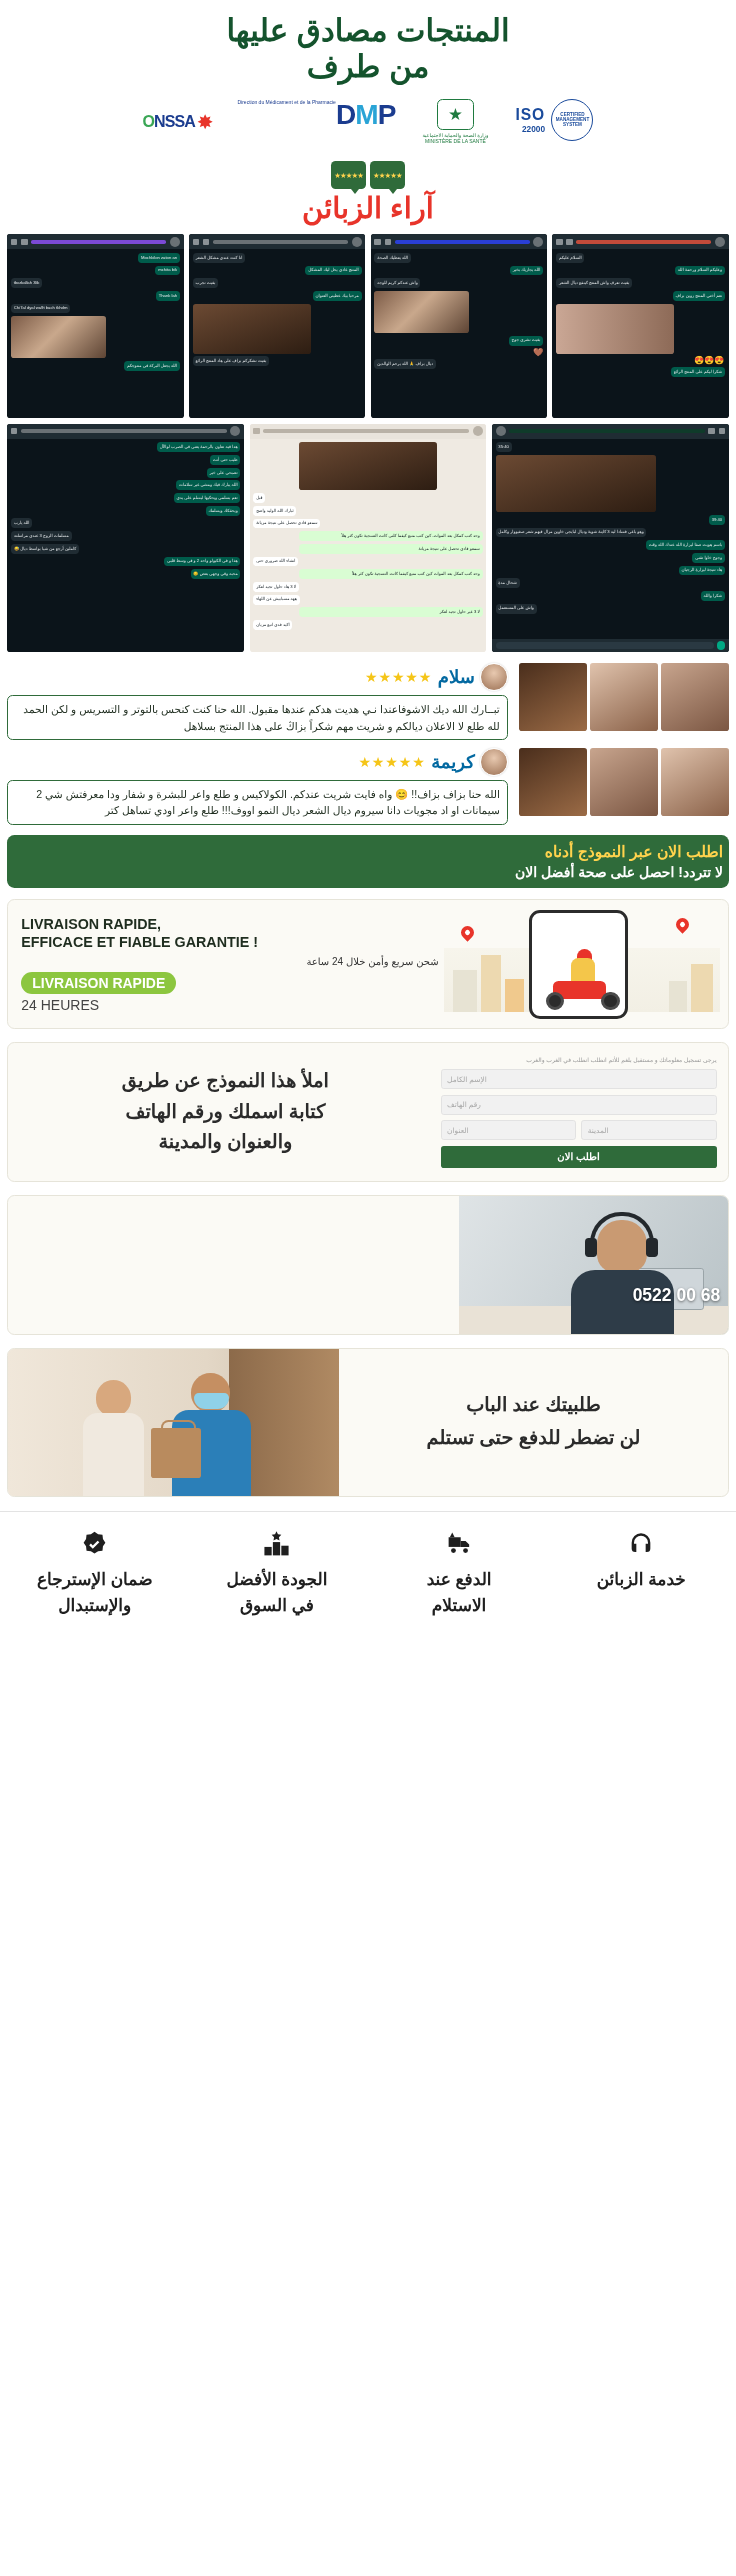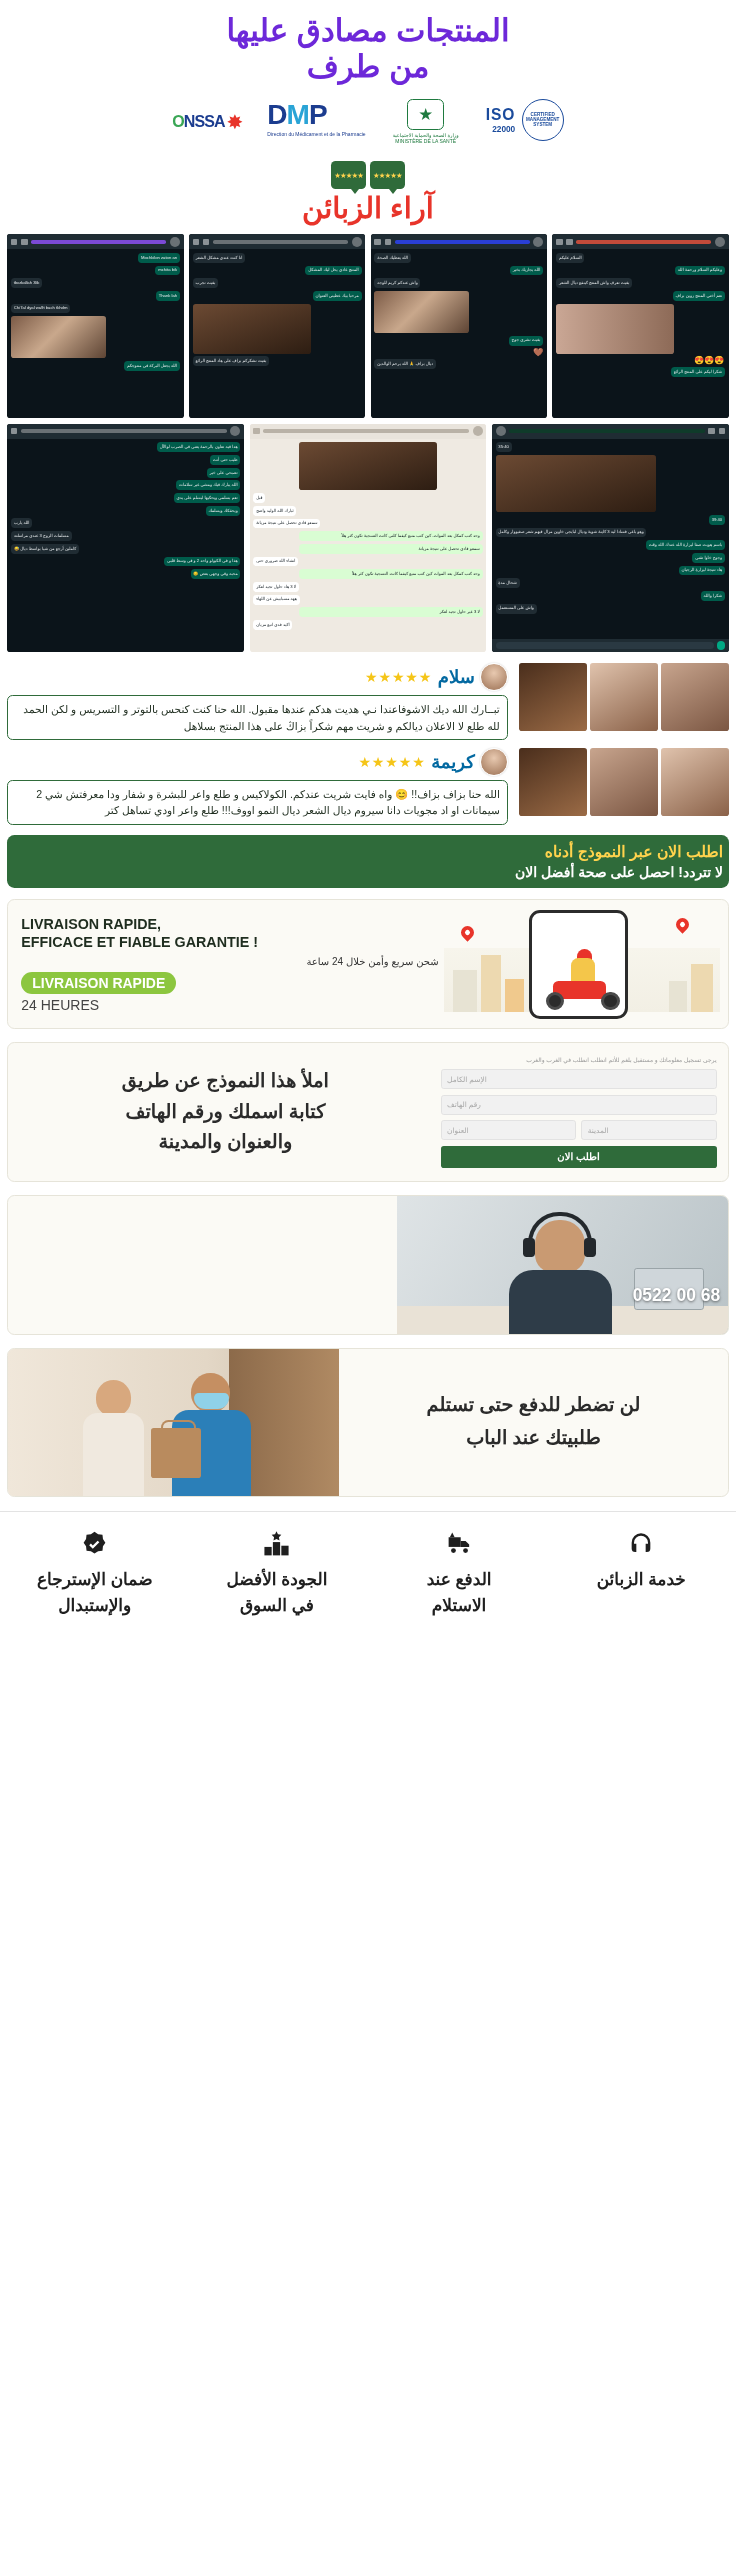--- a/index.html
+++ b/index.html
@@ -7,21 +7,21 @@
     width: 736px;
     font-family: "Liberation Sans", sans-serif;
     background: #ffffff;
     color: #222;
   }
   .page { width: 736px; position: relative; }
 
   
   .cert-section { padding: 13px 9.2px 5.5px; text-align: center; }
   .cert-title {
-    color: #6d28d9;
+    color: #14532d;
     font-weight: bold;
     font-size: 31px;
     line-height: 1.15;
     letter-spacing: -0.5px;
     text-shadow: 0.9px 0.9px 0 #fff;
   }
   .cert-title .l2 { display: block; }
   .cert-logos {
     display: flex; justify-content: center; align-items: center;
     gap: 24px; margin-top: 14.7px; padding-bottom: 5.5px;
@@ -41,21 +41,21 @@
   .iso-right { display: flex; flex-direction: column; align-items: flex-start; margin-right: 2.8px;}
 
   .min-logo { display:flex; flex-direction: column; align-items: center; width: 72px;}
   .min-badge {
     width: 37px; height: 37px; border: 1.8px solid #1f7a3f; border-radius: 5.5px;
     display:flex; align-items:center; justify-content:center;
     color:#1f7a3f; font-size: 16.6px;
   }
   .min-text { font-size: 5px; color:#1f7a3f; text-align:center; line-height:1.3; margin-top:1.8px;}
 
-  .dmp-logo { display:flex; flex-direction:column; align-items:flex-end; }
+  .dmp-logo { display:flex; flex-direction:row; align-items:flex-start; }
   .dmp-word { font-size: 28px; font-weight: bold; color: #1b3c8f; letter-spacing: -0.9px;}
   .dmp-word .m { color:#2aa4d6; }
   .dmp-sub { font-size: 5px; color:#1b3c8f; text-align:center; line-height:1.3; }
 
   .onssa-logo { display:flex; align-items:center; gap:1.8px; }
   .onssa-star { color:#e8342a; font-size: 20px; line-height:1; }
   .onssa-word { font-size: 16px; font-weight: bold; color:#1b3c8f; letter-spacing:-0.9px;}
   .onssa-word .green { color:#3aa655; }
 
   
@@ -195,21 +195,21 @@
     width:100%; height: 22px; background:#2f6b3a; color:#fff; border:0;
     border-radius:2.8px; font-size: 10px; font-weight:bold; cursor:pointer;
   }
   .form-right { flex:1; text-align:center; }
   .form-title { font-size: 19.3px; font-weight:bold; color:#2b2b2b; line-height:1.6;}
 
   
   .two-col { display:flex; align-items:center; padding: 0; min-height: 138px;}
   .tc-text { flex:1; padding: 14.7px 13px; text-align:center; }
   .tc-title { font-size: 19.3px; font-weight:bold; color:#2b2b2b; line-height:1.7;}
-  .tc-img { width: 331px; height: 138px; flex-shrink:0; position:relative; overflow:hidden;}
+  .tc-img { width: 269px; height: 138px; flex-shrink:0; position:relative; overflow:hidden;}
   .agent-bg { position:absolute; inset:0; background: linear-gradient(120deg,#dfe4e6,#b9c3c7);}
   .agent-head { position:absolute; left: 138px; top: 24px; width: 50px; height:53px; background:#c99a72; border-radius: 24px 24px 18.4px 18.4px;}
   .agent-body { position:absolute; left: 112px; top: 74px; width: 103px; height: 64px; background:#2e3c48; border-radius: 24px 24px 0 0;}
   .headset { position:absolute; left: 131px; top: 16.6px; width: 64px; height: 31px; border: 4.6px solid #23282c; border-bottom:0; border-radius: 32px 32px 0 0;}
   .headset:before, .headset:after{ content:""; position:absolute; top:22px; width:12px; height:18.4px; background:#23282c; border-radius:3.7px;}
   .headset:before{ left:-8.3px;} .headset:after{ right:-8.3px;}
   .desk { position:absolute; left:0; right:0; bottom:0; height:28px; background:#e9e2d6;}
   .laptop { position:absolute; right: 24px; bottom: 24px; width: 70px; height:42px; background:#cfd6da; border-radius:2.8px; border:1.8px solid #9aa4a8;}
   .phone-num {
     position:absolute; right: 7.4px; bottom: 28px; color:#fff; font-size: 17.5px;
@@ -550,22 +550,22 @@
         <div class="headset"></div>
         <div class="agent-body"></div>
         <div class="phone-num">0522 00 68</div>
       </div>
     </div>
   </section>
 
   <section class="panel">
     <div class="two-col">
       <div class="tc-text">
+        <div class="tc-title">طلبيتك عند الباب</div>
         <div class="tc-title">لن تضطر للدفع حتى تستلم</div>
-        <div class="tc-title">طلبيتك عند الباب</div>
       </div>
       <div class="pod-img">
         <div class="pod-wall"></div>
         <div class="pod-door"></div>
         <div class="pod-girl-h"></div>
         <div class="pod-girl-b"></div>
         <div class="pod-cour-h"></div>
         <div class="pod-mask"></div>
         <div class="pod-cour-b"></div>
         <div class="pod-bag"></div>

